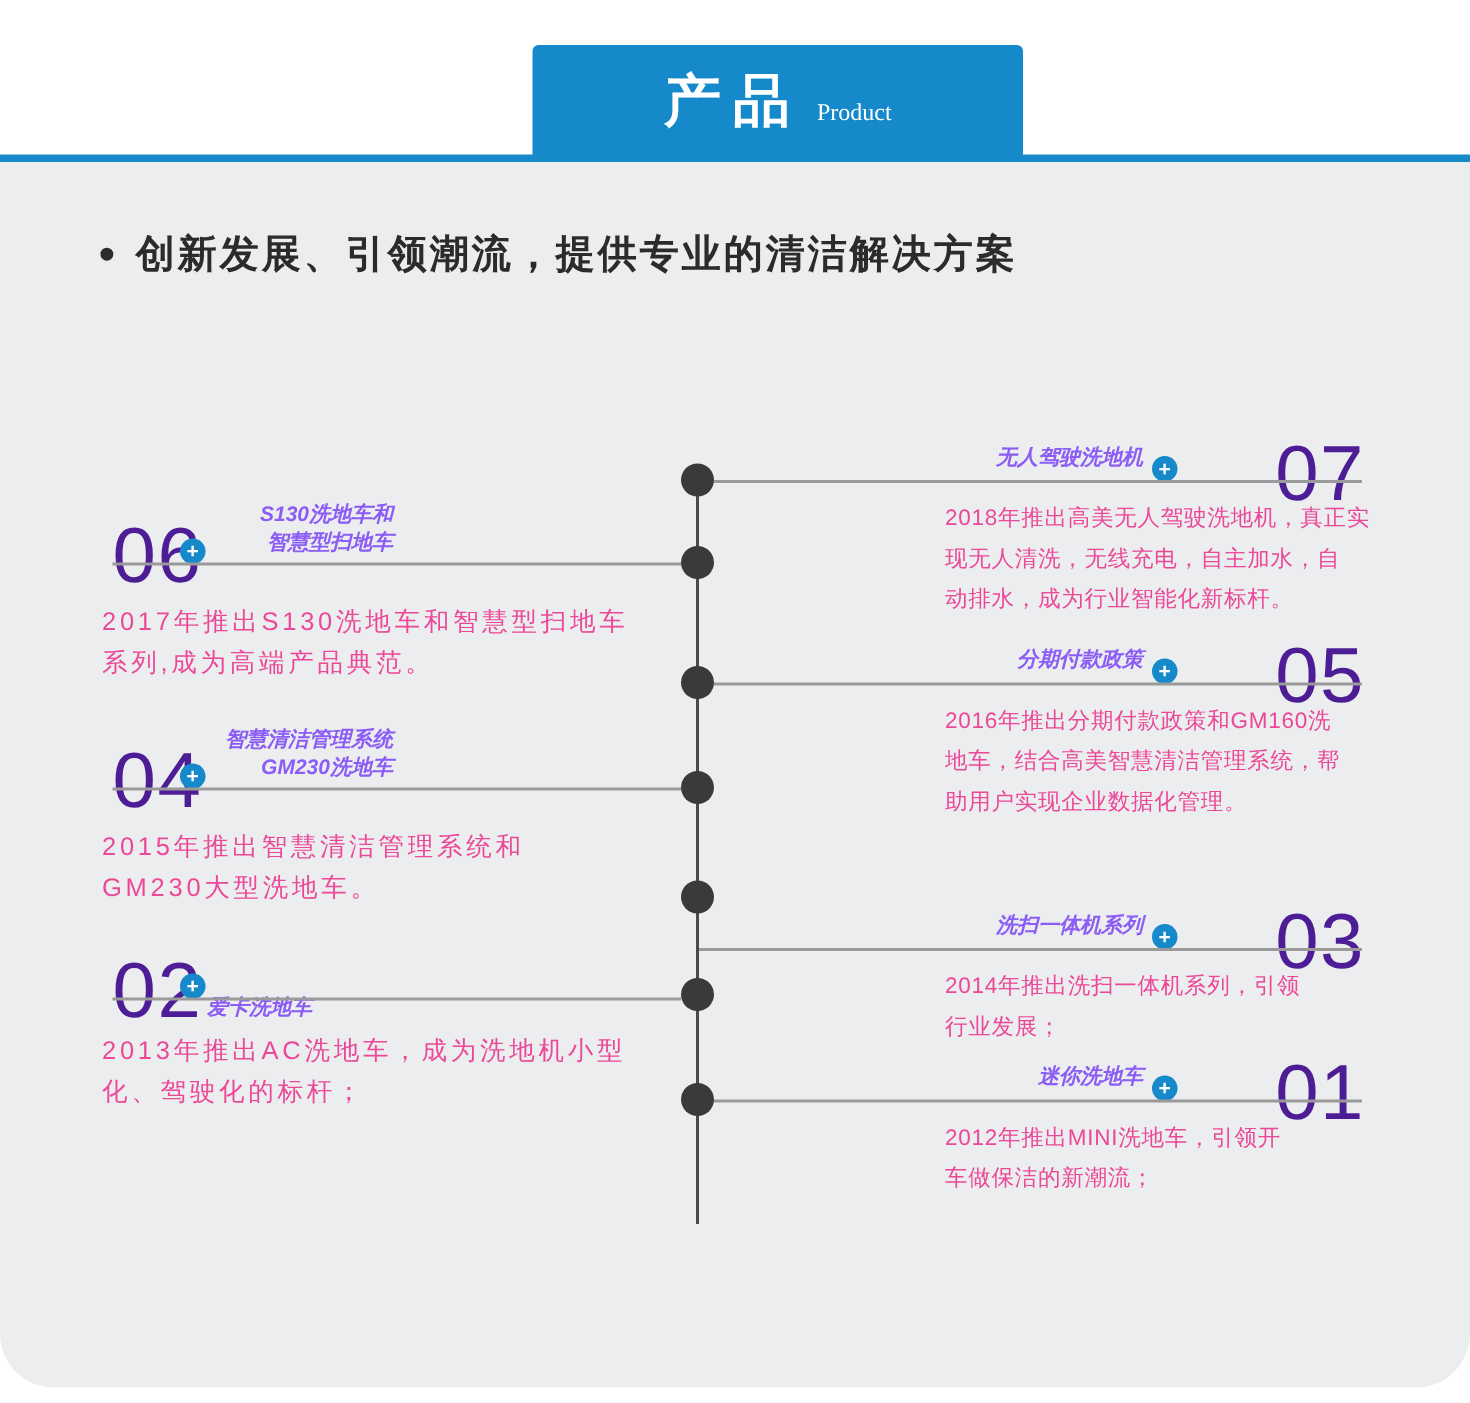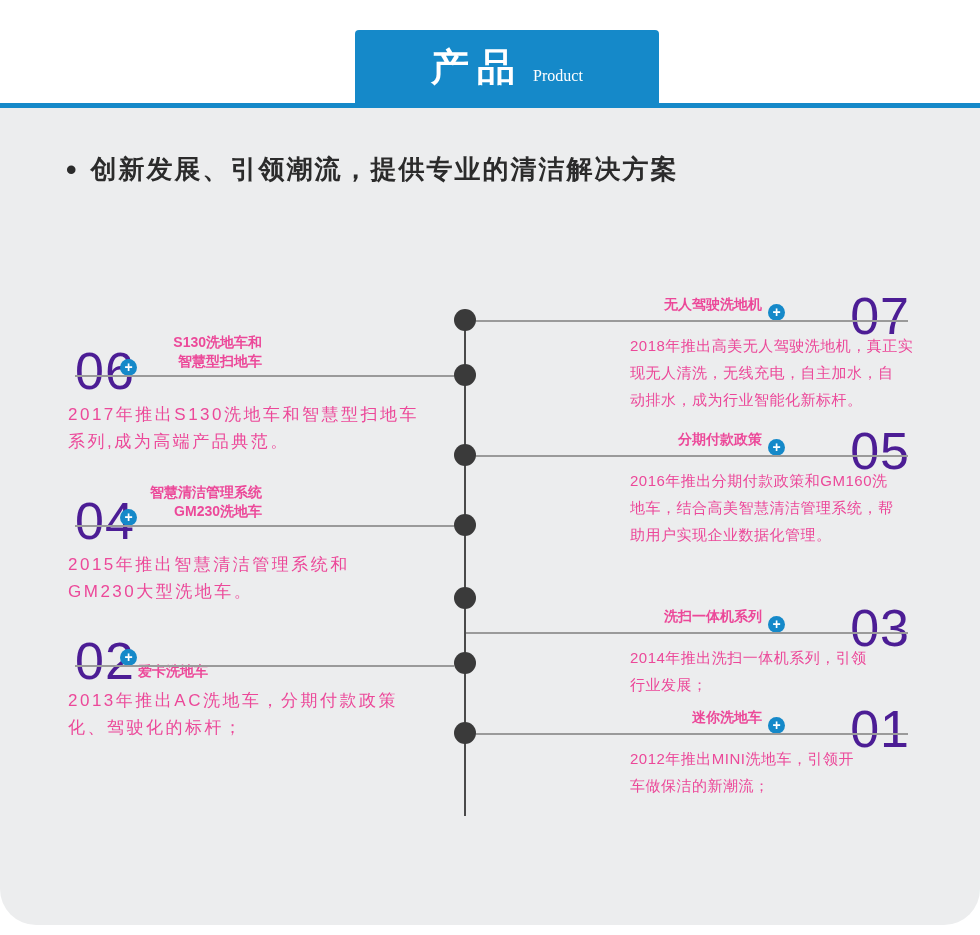--- a/index.html
+++ b/index.html
@@ -3,21 +3,21 @@
 <meta charset="utf-8">
 <style>
   html,body { margin:0; padding:0; background:#ffffff; }
   .page {
     position:relative; width:980px; height:935px; background:#ffffff;
     font-family:"Liberation Sans","DejaVu Sans",sans-serif; overflow:hidden;
     color:#333;
   }
   
   .header-tab {
-    position:absolute; left:355px; top:30px; width:304px; height:75px;
+    position:absolute; left:355px; top:30px; width:327px; height:75px;
     background:#1589c9; border-radius:4px 4px 0 0;
     display:flex; align-items:center; justify-content:center; gap:10px; z-index:3;
   }
   .header-title {
     color:#fff; font-size:38px; font-weight:bold; letter-spacing:8px;
   }
   .header-subtitle {
     color:#fff; font-size:16px; margin-top:16px;
     font-family:"Liberation Serif","DejaVu Serif",serif;
   }
@@ -73,22 +73,22 @@
 
   .plus-icon {
     position:absolute; width:17px; height:17px; border-radius:50%;
     background:#1589c9; color:#fff; font-size:14px; font-weight:bold;
     text-align:center; line-height:16px;
   }
   .side-right .plus-icon { right:125px; top:24px; }
   .side-left  .plus-icon { left:52px;  top:44px; }
 
   .tl-label {
-    position:absolute; color:#ec4899; font-size:14px; font-weight:bold;
-    line-height:19px; white-space:pre-line;
+    position:absolute; color:#8b5cf6; font-size:14px; font-weight:bold;
+    line-height:19px; white-space:pre-line;font-style:italic;
   }
   .side-right .tl-label { right:148px; top:15px; text-align:right; white-space:nowrap; }
   .side-left  .tl-label { left:44px; top:18px; width:150px; text-align:right; }
   .item-i02   .tl-label { left:70px; top:57px; width:auto; text-align:left; }
 
   .tl-desc {
     position:absolute; margin:0; color:#ec4899; white-space:pre-line;
     line-height:27px;
   }
   .side-right .tl-desc { left:164px; top:52px; width:292px; font-size:15px; letter-spacing:0.5px; }
@@ -169,21 +169,21 @@
     <div class="tl-line"></div>
     <p class="tl-desc">2014年推出洗扫一体机系列，引领
 行业发展；</p>
   </div>
 
   <div class="tl-item side-left item-i02">
     <span class="tl-number">02</span>
     <span class="plus-icon">+</span>
     <span class="tl-label">爱卡洗地车</span>
     <div class="tl-line"></div>
-    <p class="tl-desc">2013年推出AC洗地车，分期付款政策
+    <p class="tl-desc">2013年推出AC洗地车，成为洗地机小型
 化、驾驶化的标杆；</p>
   </div>
 
   <div class="tl-item side-right item-i01">
     <span class="tl-label">迷你洗地车</span>
     <span class="plus-icon">+</span>
     <span class="tl-number">01</span>
     <div class="tl-line"></div>
     <p class="tl-desc">2012年推出MINI洗地车，引领开
 车做保洁的新潮流；</p>

